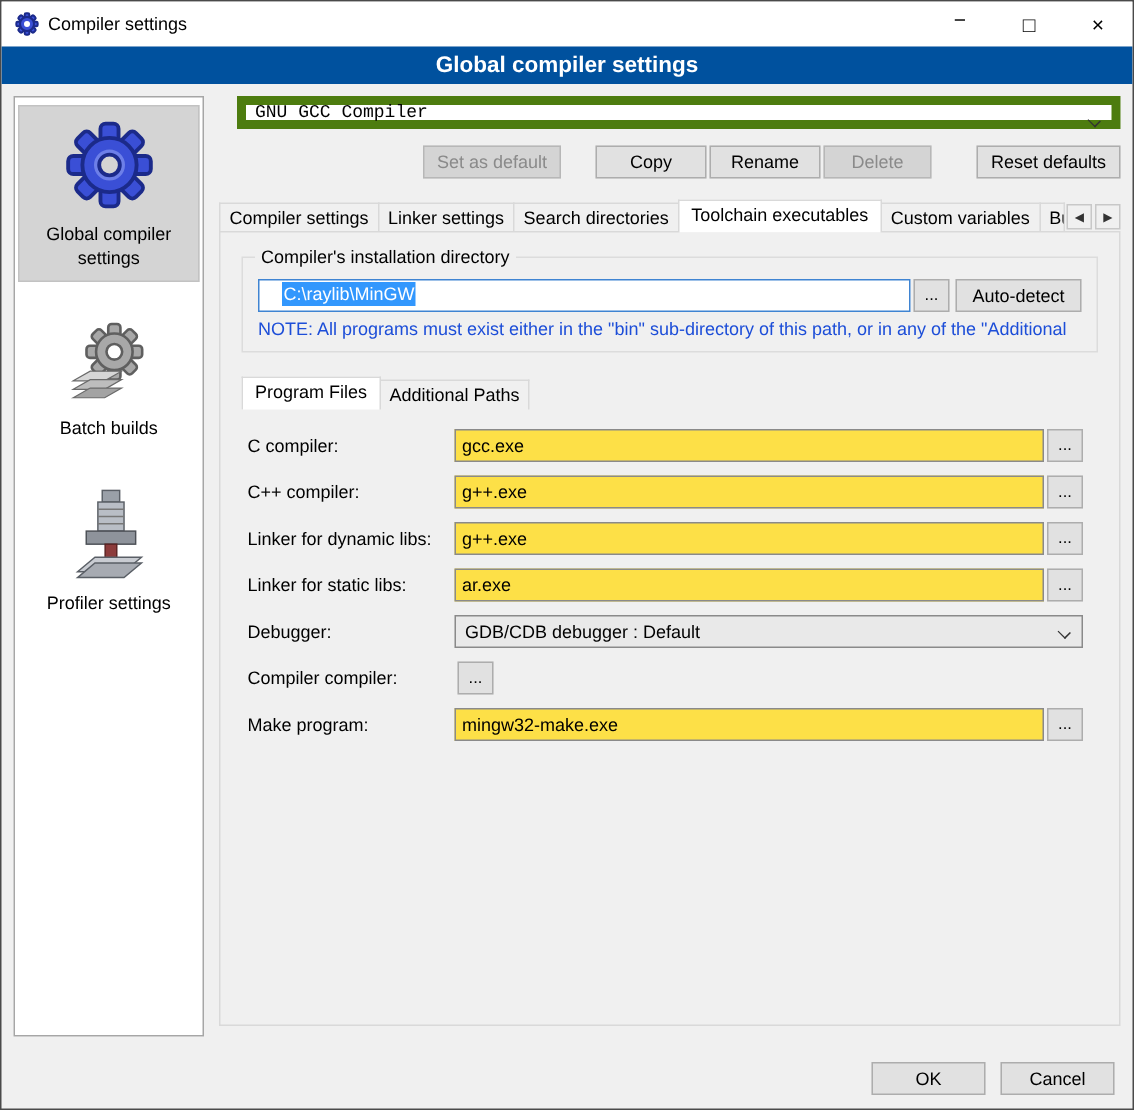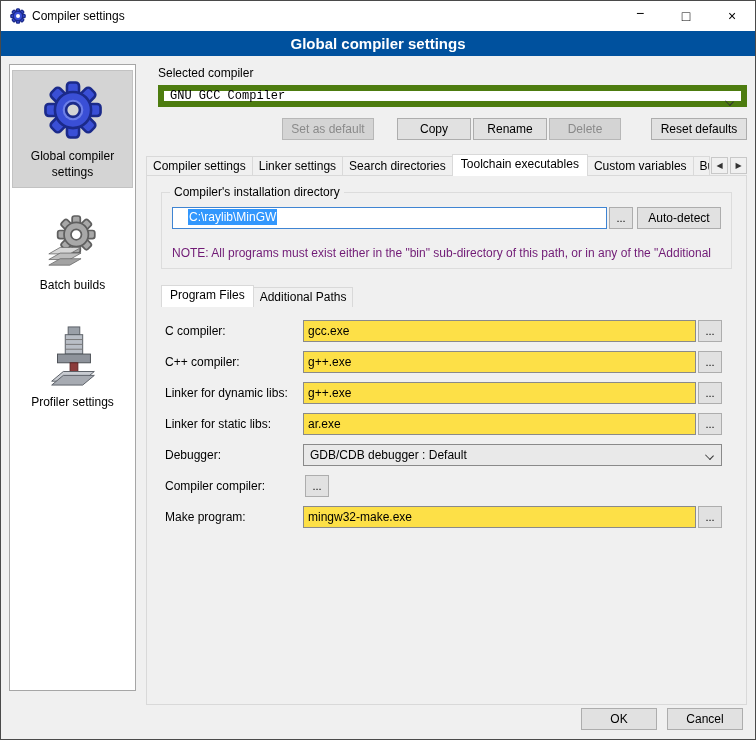--- a/index.html
+++ b/index.html
@@ -132,21 +132,21 @@
   .dir-row { display: flex; align-items: center; }
   .fake-input {
     flex: 1; height: 22px; background: #fff;
     border: 1px solid #3f84d2; padding: 2px 15px;
     white-space: nowrap; overflow: hidden;
   }
   .fake-input .sel { background: #3297FD; color: #fff; padding: 1px 1px; }
   .dots { width: 24px; height: 22px; margin-left: 2px; font-size: 11px; }
   .autodetect { width: 84px; height: 22px; margin-left: 4px; }
   .note {
-    margin-top: 17px; color: #701a75;
+    margin-top: 4px; color: #1d4ed8;
     white-space: nowrap; overflow: hidden;
   }
 
   
   .subtabzone { margin-top: 16px; margin-left: 4px; }
   .subpanel { padding: 13px 14px 0 8px; }
   .field-row { display: flex; align-items: center; height: 22px; margin-bottom: 9px; }
   .field-label { width: 138px; flex: none; }
   .field-input {
     flex: 1; height: 22px; border: 1px solid #8a8a8a; background: #fde047;
@@ -229,21 +229,20 @@
         <rect x="29" y="39" width="8" height="10" fill="#8c3b3b" stroke="#5a2323"></rect>
         <polygon points="10,58 22,48 54,48 42,58" fill="#c9ccd2" stroke="#5a5f66"></polygon>
         <polygon points="10,62 22,52 54,52 42,62" fill="#a7abb2" stroke="#5a5f66"></polygon>
       </svg>
       <span>Profiler settings</span>
     </div>
   </div>
 
   <div class="main">
 
-    <div class="field-caption">Selected compiler</div>
 
     <div class="combo">
       <span>GNU GCC Compiler</span>
       <span class="chev"></span>
     </div>
 
     <div class="btn-row">
       <button class="btn b-setdef disabled">Set as default</button>
       <button class="btn b-copy">Copy</button>
       <button class="btn b-rename">Rename</button>

